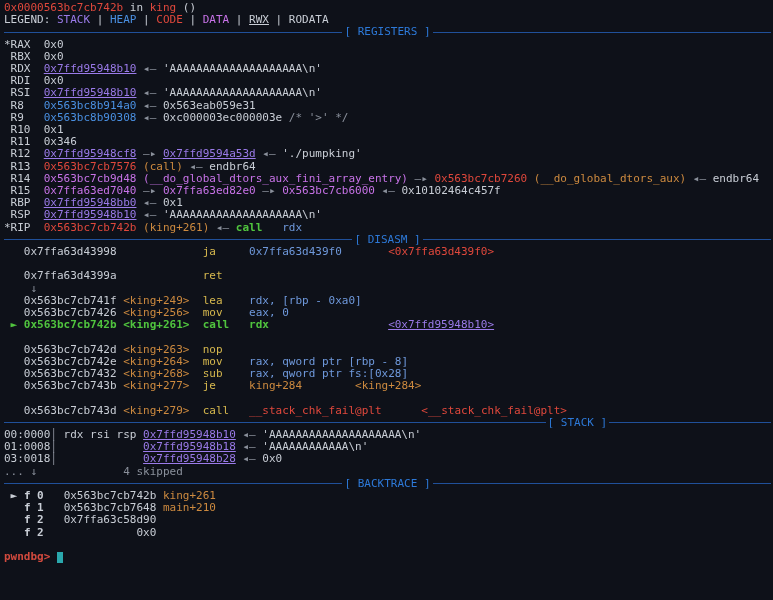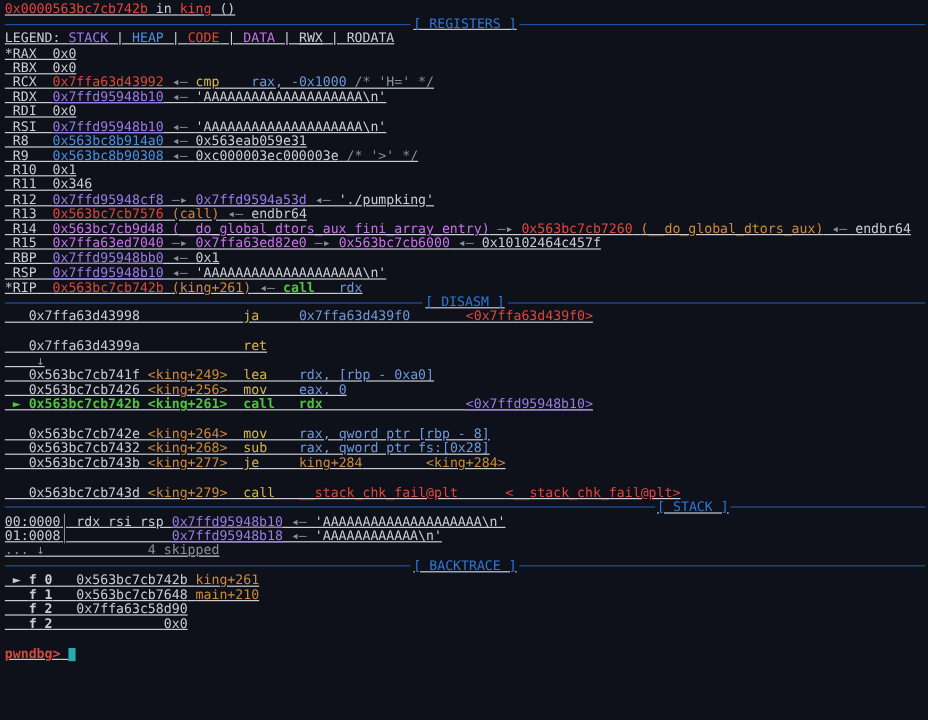--- a/index.html
+++ b/index.html
@@ -1,21 +1,21 @@
 <!DOCTYPE html>
 <html><head>
 <meta charset="utf-8">
 <style>
   html,body{margin:0;padding:0;background:#0e1119;}
   body{
     width:773px;height:600px;overflow:hidden;
     font-family:"DejaVu Sans Mono","Liberation Mono",monospace;
     font-size:11px;line-height:12.2px;color:#c9ced6;
   }
-  #terminal{padding:2px 0 0 4px;text-decoration:underline;}
+  #terminal{padding:2px 0 0 4px;}
   .line{white-space:pre;min-height:12.2px;}
   .line.header{display:flex;align-items:center;white-space:normal;padding-right:2px;}
   .hl{border-top:1px solid #20509a;height:0;}
   .hlabel{color:#2d79d8;flex:none;padding:0 2px;}
   .w{color:#c9ced6}
   .g{color:#8a909b}
   .r{color:#e0483c}
   .o{color:#cd8a3f}
   .y{color:#d6b84e}
   .grn{color:#50c43e;font-weight:bold}
@@ -27,29 +27,28 @@
   .ul{color:#c9ced6;text-decoration:underline}
   .fb{color:#c9ced6;font-weight:bold}
   .rp{color:#d24a3e;font-weight:bold}
   .cursor{display:inline-block;width:6px;height:11px;background:#2aa8ad;vertical-align:text-bottom}
 </style>
 </head>
 <body>
 
 <div id="terminal">
     <div class="line"><span class="r">0x0000563bc7cb742b</span><span class="w"> in </span><span class="r">king</span><span class="w"> ()</span></div>
+    <div class="line"><span class="w">LEGEND: </span><span class="st">STACK</span><span class="w"> | </span><span class="hp">HEAP</span><span class="w"> | </span><span class="r">CODE</span><span class="w"> | </span><span class="dt">DATA</span><span class="w"> | </span><span class="ul">RWX</span><span class="w"> | </span><span class="w">RODATA</span></div>
     <div class="line header">
       <span class="hl" style="flex-grow: 0.5;"></span>
       <span class="hlabel">[ REGISTERS ]</span>
       <span class="hl" style="flex-grow: 0.5;"></span>
     </div>
-    <div class="line"><span class="w">LEGEND: </span><span class="st">STACK</span><span class="w"> | </span><span class="hp">HEAP</span><span class="w"> | </span><span class="r">CODE</span><span class="w"> | </span><span class="dt">DATA</span><span class="w"> | </span><span class="ul">RWX</span><span class="w"> | </span><span class="w">RODATA</span></div>
     <div class="line"><span class="w">*RAX  0x0</span></div>
     <div class="line"><span class="w"> RBX  0x0</span></div>
-    <div class="line"><span class="w"> RCX  </span><span class="r">0x7ffa63d43992</span><span class="g"> ◂— </span><span class="y">cmp</span><span class="w">    </span><span class="ob">rax, -0x1000</span><span class="g"> /* 'H=' */</span></div>
     <div class="line"><span class="w"> RDX  </span><span class="su">0x7ffd95948b10</span><span class="g"> ◂— </span><span class="w">'AAAAAAAAAAAAAAAAAAAA\n'</span></div>
     <div class="line"><span class="w"> RDI  0x0</span></div>
     <div class="line"><span class="w"> RSI  </span><span class="su">0x7ffd95948b10</span><span class="g"> ◂— </span><span class="w">'AAAAAAAAAAAAAAAAAAAA\n'</span></div>
     <div class="line"><span class="w"> R8   </span><span class="hp">0x563bc8b914a0</span><span class="g"> ◂— </span><span class="w">0x563eab059e31</span></div>
     <div class="line"><span class="w"> R9   </span><span class="hp">0x563bc8b90308</span><span class="g"> ◂— </span><span class="w">0xc000003ec000003e</span><span class="g"> /* '&gt;' */</span></div>
     <div class="line"><span class="w"> R10  0x1</span></div>
     <div class="line"><span class="w"> R11  0x346</span></div>
     <div class="line"><span class="w"> R12  </span><span class="su">0x7ffd95948cf8</span><span class="g"> —▸ </span><span class="su">0x7ffd9594a53d</span><span class="g"> ◂— </span><span class="w">'./pumpking'</span></div>
     <div class="line"><span class="w"> R13  </span><span class="r">0x563bc7cb7576</span><span class="w"> </span><span class="o">(call)</span><span class="g"> ◂— </span><span class="w">endbr64</span></div>
     <div class="line"><span class="w"> R14  </span><span class="dt">0x563bc7cb9d48</span><span class="w"> </span><span class="dt">(__do_global_dtors_aux_fini_array_entry)</span><span class="g"> —▸ </span><span class="r">0x563bc7cb7260</span><span class="w"> </span><span class="o">(__do_global_dtors_aux)</span><span class="g"> ◂— </span><span class="w">endbr64</span></div>
@@ -63,32 +62,34 @@
       <span class="hl" style="flex-grow: 0.5;"></span>
     </div>
     <div class="line"><span class="w">   0x7ffa63d43998             </span><span class="y">ja</span><span class="w">     </span><span class="ob">0x7ffa63d439f0</span><span class="w">       </span><span class="r">&lt;0x7ffa63d439f0&gt;</span></div>
     <div class="line"></div>
     <div class="line"><span class="w">   0x7ffa63d4399a             </span><span class="y">ret</span></div>
     <div class="line"><span class="g">    ↓</span></div>
     <div class="line"><span class="w">   0x563bc7cb741f </span><span class="o">&lt;king+249&gt;</span><span class="w">  </span><span class="y">lea</span><span class="w">    </span><span class="ob">rdx, [rbp - 0xa0]</span></div>
     <div class="line"><span class="w">   0x563bc7cb7426 </span><span class="o">&lt;king+256&gt;</span><span class="w">  </span><span class="y">mov</span><span class="w">    </span><span class="ob">eax, 0</span></div>
     <div class="line"><span class="grn"> ► 0x563bc7cb742b &lt;king+261&gt;  call   rdx</span><span class="w">                  </span><span class="su">&lt;0x7ffd95948b10&gt;</span></div>
     <div class="line"></div>
+    <div class="line"><span class="w">   0x563bc7cb742d </span><span class="o">&lt;king+263&gt;</span><span class="w">  </span><span class="y">nop</span></div>
     <div class="line"><span class="w">   0x563bc7cb742e </span><span class="o">&lt;king+264&gt;</span><span class="w">  </span><span class="y">mov</span><span class="w">    </span><span class="ob">rax, qword ptr [rbp - 8]</span></div>
     <div class="line"><span class="w">   0x563bc7cb7432 </span><span class="o">&lt;king+268&gt;</span><span class="w">  </span><span class="y">sub</span><span class="w">    </span><span class="ob">rax, qword ptr fs:[0x28]</span></div>
     <div class="line"><span class="w">   0x563bc7cb743b </span><span class="o">&lt;king+277&gt;</span><span class="w">  </span><span class="y">je</span><span class="w">     </span><span class="o">king+284</span><span class="w">        </span><span class="o">&lt;king+284&gt;</span></div>
     <div class="line"></div>
     <div class="line"><span class="w">   0x563bc7cb743d </span><span class="o">&lt;king+279&gt;</span><span class="w">  </span><span class="y">call</span><span class="w">   </span><span class="r">__stack_chk_fail@plt</span><span class="w">      </span><span class="r">&lt;__stack_chk_fail@plt&gt;</span></div>
     <div class="line header">
       <span class="hl" style="flex-grow: 0.77;"></span>
       <span class="hlabel">[ STACK ]</span>
       <span class="hl" style="flex-grow: 0.23;"></span>
     </div>
     <div class="line"><span class="w">00:0000</span><span class="g">│</span><span class="w"> rdx rsi rsp </span><span class="su">0x7ffd95948b10</span><span class="g"> ◂— </span><span class="w">'AAAAAAAAAAAAAAAAAAAA\n'</span></div>
     <div class="line"><span class="w">01:0008</span><span class="g">│</span><span class="w">             </span><span class="su">0x7ffd95948b18</span><span class="g"> ◂— </span><span class="w">'AAAAAAAAAAAA\n'</span></div>
+    <div class="line"><span class="w">03:0018</span><span class="g">│</span><span class="w">             </span><span class="su">0x7ffd95948b28</span><span class="g"> ◂— </span><span class="w">0x0</span></div>
     <div class="line"><span class="g">... ↓</span><span class="w">             </span><span class="g">4 skipped</span></div>
     <div class="line header">
       <span class="hl" style="flex-grow: 0.5;"></span>
       <span class="hlabel">[ BACKTRACE ]</span>
       <span class="hl" style="flex-grow: 0.5;"></span>
     </div>
     <div class="line"><span class="w"> ► </span><span class="fb">f 0</span><span class="w">   </span><span class="w">0x563bc7cb742b</span><span class="w"> </span><span class="o">king+261</span></div>
     <div class="line"><span class="w">   </span><span class="fb">f 1</span><span class="w">   </span><span class="w">0x563bc7cb7648</span><span class="w"> </span><span class="o">main+210</span></div>
     <div class="line"><span class="w">   </span><span class="fb">f 2</span><span class="w">   </span><span class="w">0x7ffa63c58d90</span></div>
     <div class="line"><span class="w">   </span><span class="fb">f 2</span><span class="w">              </span><span class="w">0x0</span></div>

